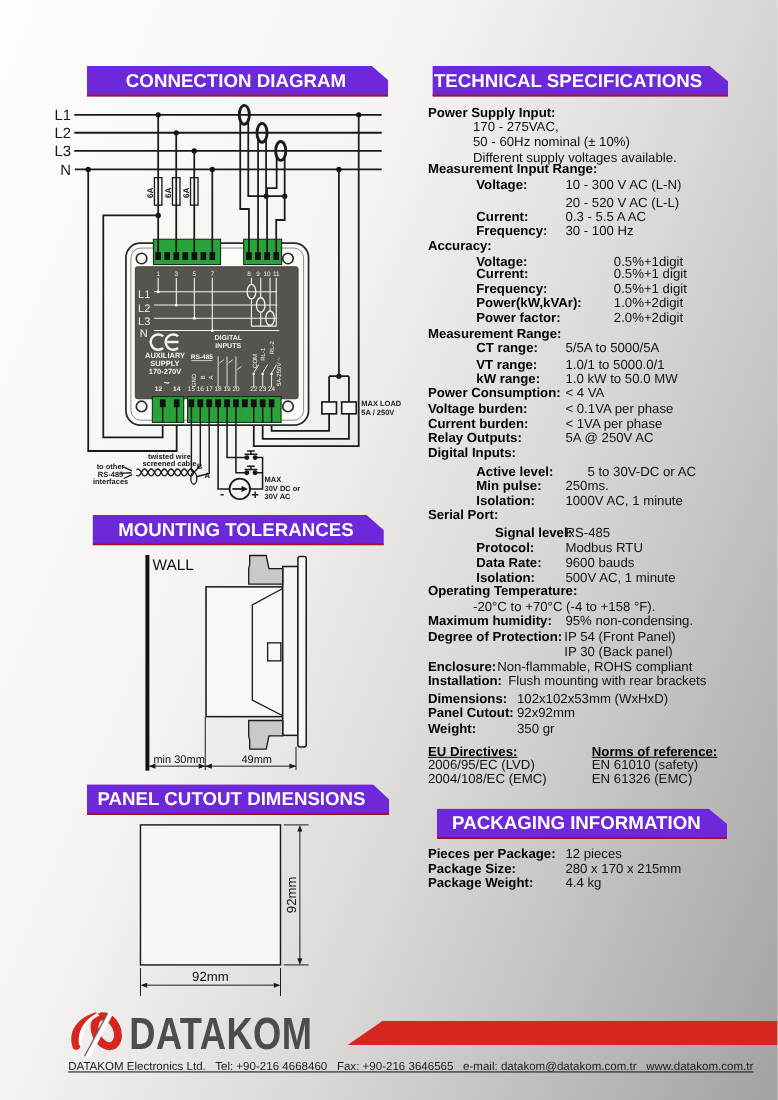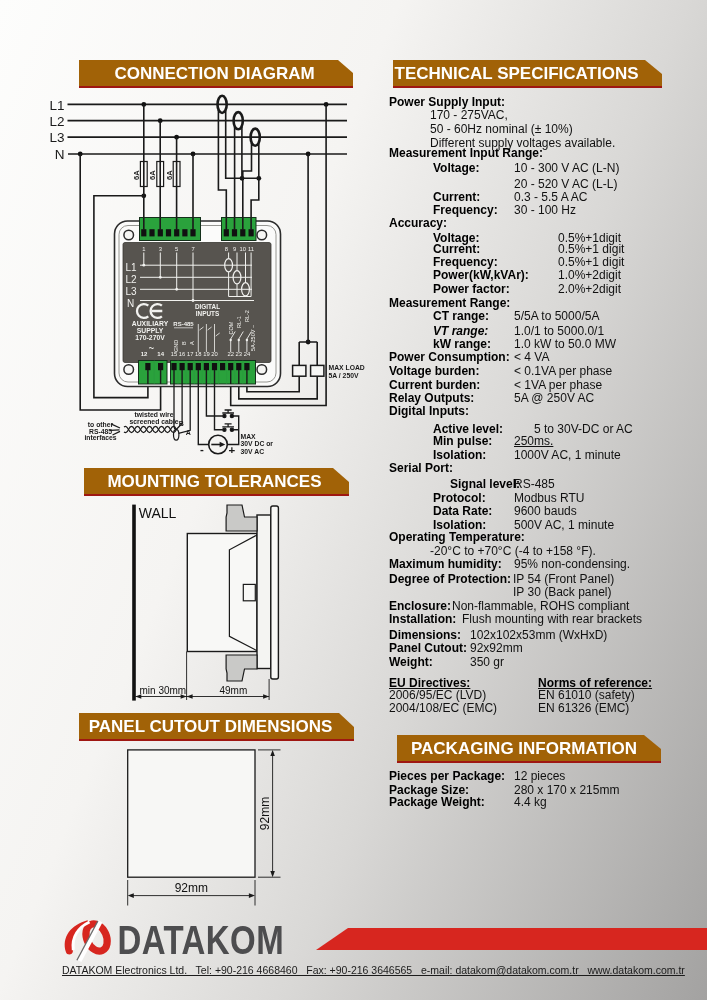--- a/index.html
+++ b/index.html
@@ -1,19 +1,19 @@
 <!DOCTYPE html>
 <html><head>
 <meta charset="utf-8">
 <style>
   html,body{margin:0;padding:0;}
   body{width:707px;height:1000px;overflow:hidden;position:relative;
        font-family:"Liberation Sans",sans-serif;
        background:linear-gradient(112deg,#fdfdfc 0%,#f5f4f2 36%,#d9d8d6 62%,#a3a2a1 100%);}
-  .banner{position:absolute;background:#a16207;color:#fff;font-weight:bold;
+  .banner{position:absolute;background:#6d28d9;color:#fff;font-weight:bold;
           font-size:17px;text-align:center;
           box-shadow:inset 0 -2px 0 #9f1712;}
   .banner span{position:relative;top:4px;}
   .row{position:absolute;font-size:12px;white-space:nowrap;color:#111;}
   .row b{color:#000;}
   .abs{position:absolute;}
 </style>
 </head>
 <body>
 
@@ -88,21 +88,21 @@
     <span style="position:absolute;left:169px;top:0;">2.0%+2digit</span>
   </div>
 <div class="row" style="left:389px;top:295.8px;">
     <span style="position:absolute;left:0px;top:0;"><b>Measurement Range:</b></span>
   </div>
 <div class="row" style="left:389px;top:309.3px;">
     <span style="position:absolute;left:44px;top:0;"><b>CT range:</b></span>
     <span style="position:absolute;left:125px;top:0;">5/5A to 5000/5A</span>
   </div>
 <div class="row" style="left:389px;top:323.6px;">
-    <span style="position:absolute;left:44px;top:0;font-style:italic;"><b>VT range:</b></span>
+    <span style="position:absolute;left:44px;top:0;"><b>VT range:</b></span>
     <span style="position:absolute;left:125px;top:0;">1.0/1 to 5000.0/1</span>
   </div>
 <div class="row" style="left:389px;top:337.4px;">
     <span style="position:absolute;left:44px;top:0;"><b>kW range:</b></span>
     <span style="position:absolute;left:125px;top:0;">1.0 kW to 50.0 MW</span>
   </div>
 <div class="row" style="left:389px;top:350.1px;">
     <span style="position:absolute;left:0px;top:0;"><b>Power Consumption:</b></span>
     <span style="position:absolute;left:125px;top:0;">&lt; 4 VA</span>
   </div>
@@ -120,21 +120,21 @@
   </div>
 <div class="row" style="left:389px;top:403.6px;">
     <span style="position:absolute;left:0px;top:0;"><b>Digital Inputs:</b></span>
   </div>
 <div class="row" style="left:389px;top:421.7px;">
     <span style="position:absolute;left:44px;top:0;"><b>Active level:</b></span>
     <span style="position:absolute;left:125px;top:0;margin-left:20px;">5 to 30V-DC or AC</span>
   </div>
 <div class="row" style="left:389px;top:434.4px;">
     <span style="position:absolute;left:44px;top:0;"><b>Min pulse:</b></span>
-    <span style="position:absolute;left:125px;top:0;text-decoration:underline;">250ms.</span>
+    <span style="position:absolute;left:125px;top:0;">250ms.</span>
   </div>
 <div class="row" style="left:389px;top:447.7px;">
     <span style="position:absolute;left:44px;top:0;"><b>Isolation:</b></span>
     <span style="position:absolute;left:125px;top:0;">1000V AC, 1 minute</span>
   </div>
 <div class="row" style="left:389px;top:461.0px;">
     <span style="position:absolute;left:0px;top:0;"><b>Serial Port:</b></span>
   </div>
 <div class="row" style="left:389px;top:477.0px;">
     <span style="position:absolute;left:44px;top:0;margin-left:17px;"><b>Signal level:</b></span>

